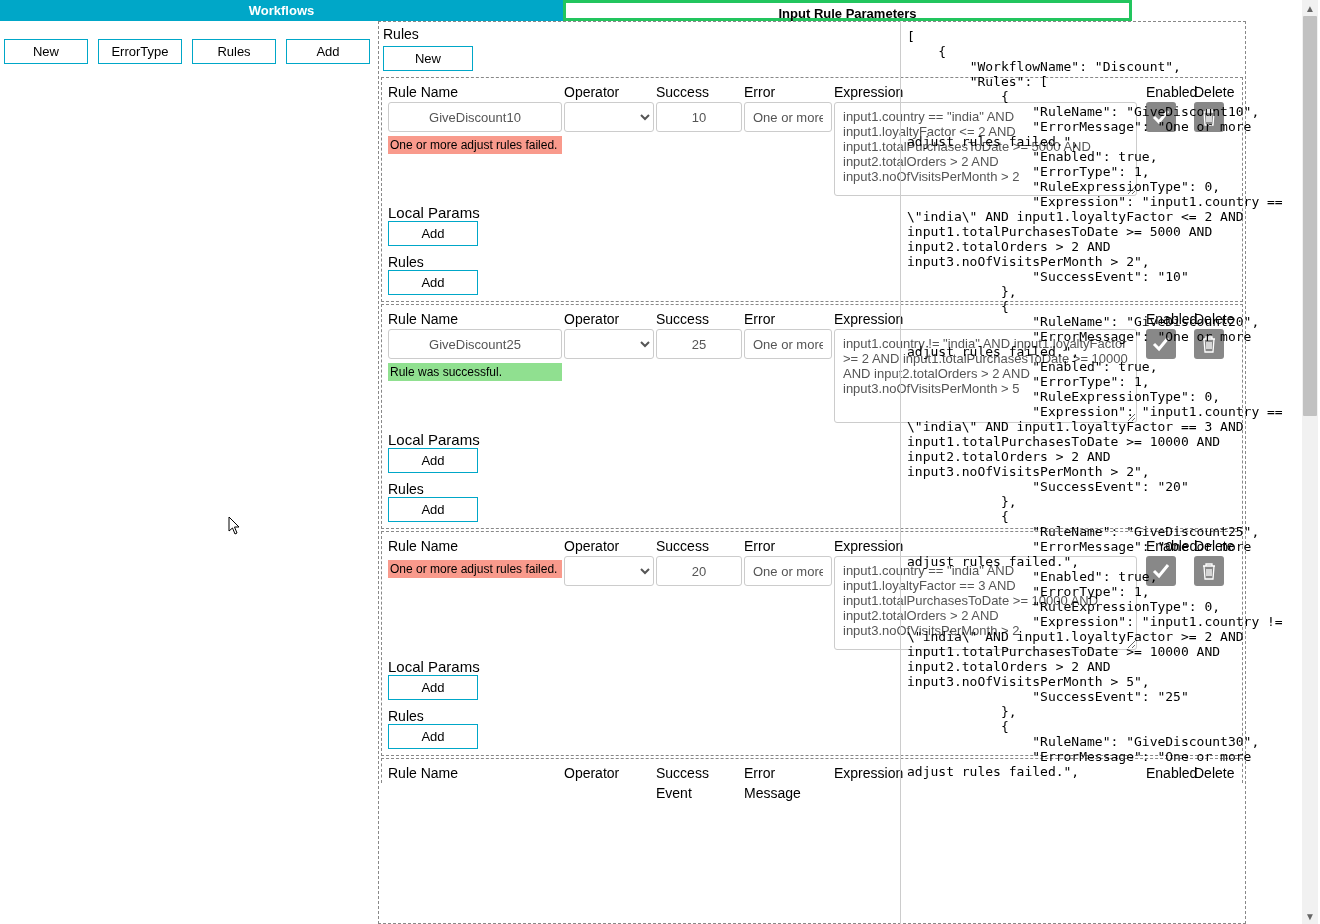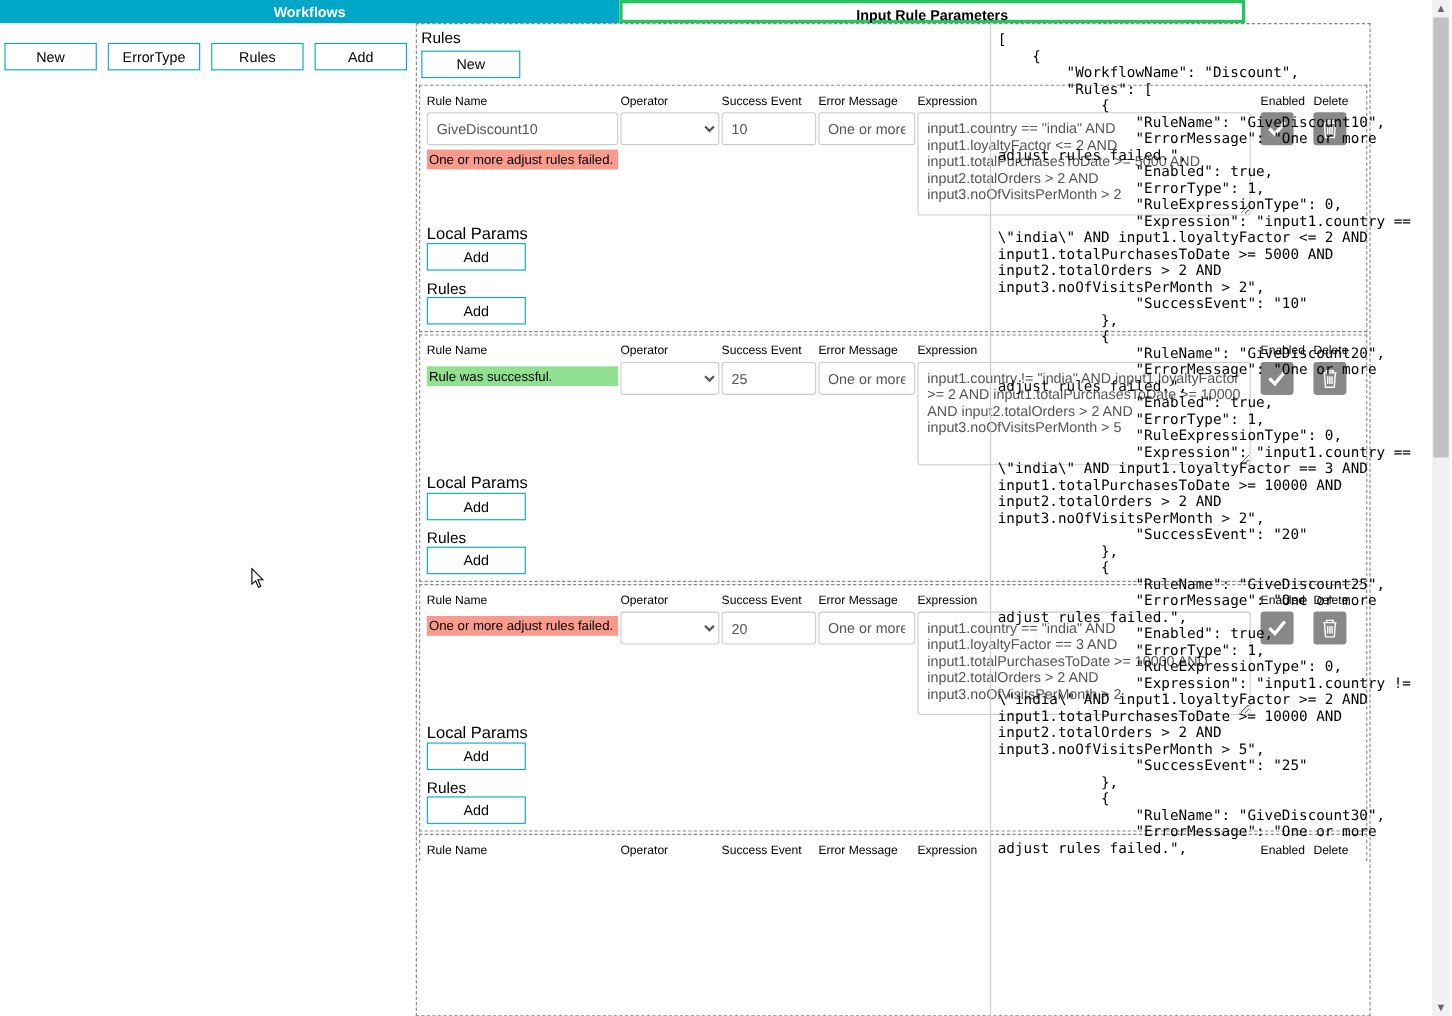--- a/index.html
+++ b/index.html
@@ -89,29 +89,30 @@
   }
   .rule-row { display: flex; }
   .col { display: flex; flex-direction: column; margin-right: 2px; }
   .col.rn   { width: 174px; }
   .col.op   { width: 90px; }
   .col.se   { width: 86px; }
   .col.em   { width: 88px; }
   .col.exp  { width: 310px; }
   .col.en   { width: 46px; }
   .col.del  { width: 40px; }
-  .chead { font-size: 11px; color: #000; height: 20px; line-height: 20px; }
+  .chead { font-size: 14px; color: #000; height: 20px; line-height: 20px; }
   .tinput {
     height: 30px;
     border: 1px solid #ccc;
     border-radius: 3px;
     padding: 0 8px;
     font-size: 13px;
     color: #555;
     width: 100%;
+    text-align: center;
   }
   .sel { height: 30px; border: 1px solid #ccc; border-radius: 3px; width: 100%; background:#fff; color:#555;}
   .ta {
     width: 303px;
     height: 94px;
     border: 1px solid #ccc;
     border-radius: 3px;
     padding: 6px 8px;
     font-size: 13px;
     color: #555;
@@ -227,20 +228,21 @@
     <div class="sub-label">Local Params</div>
     <button class="btn-sm">Add</button>
     <div class="sub-label" style="font-size:14px">Rules</div>
     <button class="btn-sm">Add</button>
   </div>
 
   <div class="rule-block">
     <div class="rule-row">
       <div class="col rn">
         <div class="chead">Rule Name</div>
+        <input class="tinput rn-v" value="GiveDiscount25" style="">
         <span class="status st-v succ">Rule was successful.</span>
       </div>
       <div class="col op">
         <div class="chead">Operator</div>
         <select class="sel"><option></option></select>
       </div>
       <div class="col se">
         <div class="chead">Success Event</div>
         <input class="tinput se-v" value="25" style="">
       </div>

